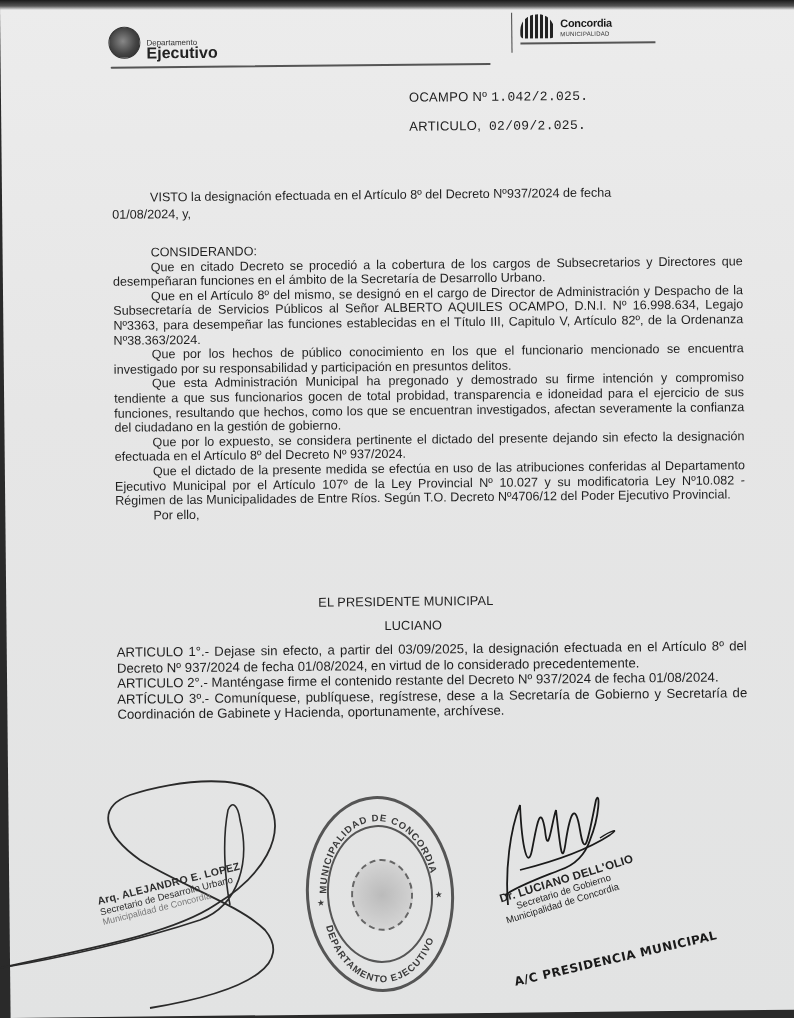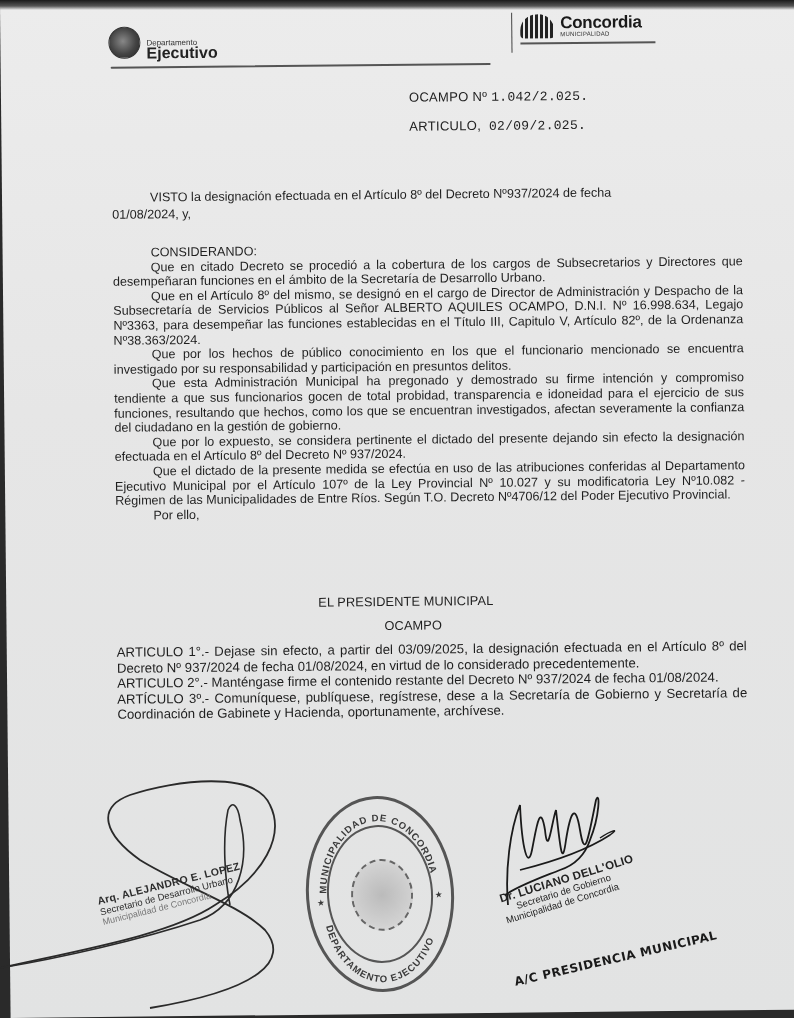--- a/index.html
+++ b/index.html
@@ -46,21 +46,21 @@
     .hdr-right {
       position: absolute; left: 520px; top: 14px;
       display: flex; align-items: center; gap: 6px;
     }
     .conc-logo {
       width: 34px; height: 24px;
       background:
         repeating-linear-gradient(90deg, #222 0 3px, transparent 3px 5px);
       border-radius: 16px 16px 4px 4px;
     }
-    .hdr-right-text .l1 { font-size: 17px; font-weight: bold; color: #1a1a1a; line-height: 16px; letter-spacing: -0.3px; }
+    .hdr-right-text .l1 { font-size: 11px; font-weight: bold; color: #1a1a1a; line-height: 16px; letter-spacing: -0.3px; }
     .hdr-right-text .l2 { font-size: 6px; color: #333; letter-spacing: 0.2px; }
     .hdr-rule-right {
       position: absolute; left: 520px; top: 42px; width: 135px; height: 2px; background: #555;
     }
 
     .decree-no, .decree-place {
       position: absolute; left: 408px; font-size: 13px; color: #222; letter-spacing: 0.3px;
     }
     .decree-no { top: 88px; }
     .decree-place { top: 117px; }
@@ -164,21 +164,21 @@
     <span class="p indent">Que en citado Decreto se procedió a la cobertura de los cargos de Subsecretarios y Directores que desempeñaran funciones en el ámbito de la Secretaría de Desarrollo Urbano.</span>
     <span class="p indent">Que en el Artículo 8º del mismo, se designó en el cargo de Director de Administración y Despacho de la Subsecretaría de Servicios Públicos al Señor ALBERTO AQUILES OCAMPO, D.N.I. Nº 16.998.634, Legajo Nº3363, para desempeñar las funciones establecidas en el Título III, Capitulo V, Artículo 82º, de la Ordenanza Nº38.363/2024.</span>
     <span class="p indent">Que por los hechos de público conocimiento en los que el funcionario mencionado se encuentra investigado por su responsabilidad y participación en presuntos delitos.</span>
     <span class="p indent">Que esta Administración Municipal ha pregonado y demostrado su firme intención y compromiso tendiente a que sus funcionarios gocen de total probidad, transparencia e idoneidad para el ejercicio de sus funciones, resultando que hechos, como los que se encuentran investigados, afectan severamente la confianza del ciudadano en la gestión de gobierno.</span>
     <span class="p indent">Que por lo expuesto, se considera pertinente el dictado del presente dejando sin efecto la designación efectuada en el Artículo 8º del Decreto Nº 937/2024.</span>
     <span class="p indent">Que el dictado de la presente medida se efectúa en uso de las atribuciones conferidas al Departamento Ejecutivo Municipal por el Artículo 107º de la Ley Provincial Nº 10.027 y su modificatoria Ley Nº10.082 - Régimen de las Municipalidades de Entre Ríos. Según T.O. Decreto Nº4706/12 del Poder Ejecutivo Provincial.</span>
     <span class="p indent">Por ello,</span>
   </div>
 
   <div class="center-line" style="left:312px; top:592px;">EL PRESIDENTE MUNICIPAL</div>
-  <div class="center-line" style="left:378px; top:616px;">OCAMPO</div>
+  <div class="center-line" style="left:378px; top:616px;">LUCIANO</div>
 
   <div class="body-text" style="top:640px; font-size:13.2px; line-height:15.6px;">
     <span class="p">ARTICULO 1°.- Dejase sin efecto, a partir del 03/09/2025, la designación efectuada en el Artículo 8º del Decreto Nº 937/2024 de fecha 01/08/2024, en virtud de lo considerado precedentemente.</span>
     <span class="p">ARTICULO 2°.- Manténgase firme el contenido restante del Decreto Nº 937/2024 de fecha 01/08/2024.</span>
     <span class="p">ARTÍCULO 3º.- Comuníquese, publíquese, regístrese, dese a la Secretaría de Gobierno y Secretaría de Coordinación de Gabinete y Hacienda, oportunamente, archívese.</span>
   </div>
 
 </div>
 
 <svg class="sig-svg" viewBox="0 0 794 1018">

